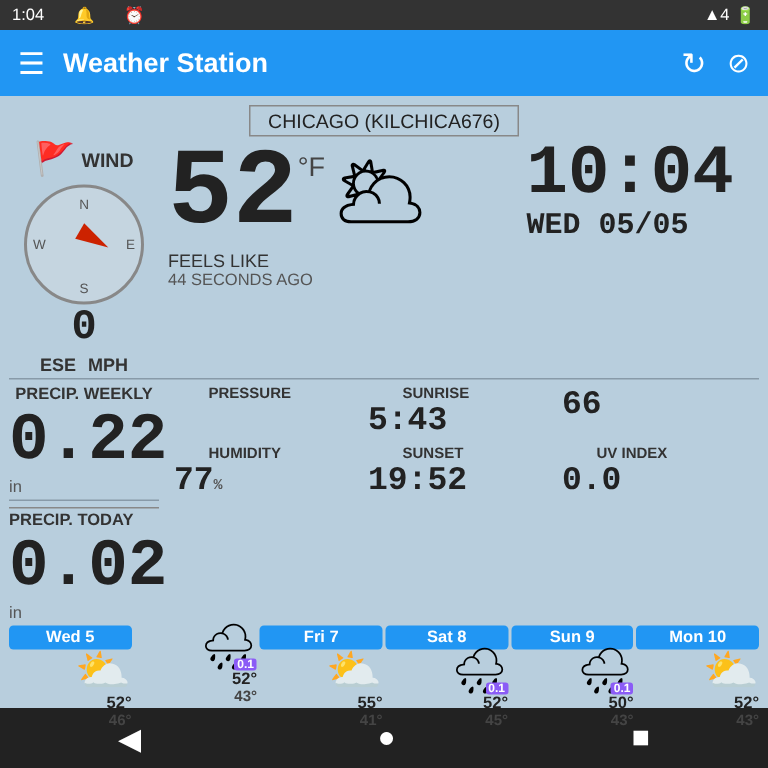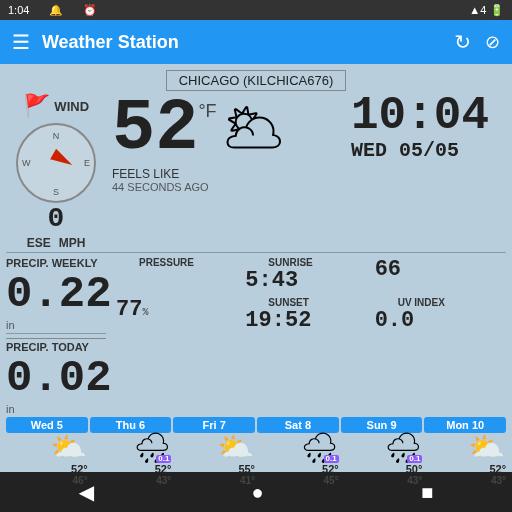--- a/index.html
+++ b/index.html
@@ -158,20 +158,21 @@
     
     #left-col {
       width: 100px;
     }
     #precip-weekly-label {
       font-size: 11px;
       font-weight: bold;
       color: #333;
       text-transform: uppercase;
       margin-top: 2px;
+      text-align: center;
     }
     #precip-weekly-val {
       font-size: 44px;
       font-weight: bold;
       font-family: 'Courier New', monospace;
       color: #222;
     }
     #precip-today-label {
       font-size: 11px;
       font-weight: bold;
@@ -374,20 +375,21 @@
         <div class="mid-cell">
           <div class="mid-label">SUNRISE</div>
           <div class="mid-value">5:43</div>
         </div>
         <div class="mid-cell">
           <div class="mid-value">66</div>
         </div>
       </div>
       <div class="mid-row">
         <div class="mid-cell">
+          <div class="mid-label">HUMIDITY</div>
           <div class="mid-value">
             <span>77</span><span class="mid-unit">%</span>
           </div>
         </div>
         <div class="mid-cell">
           <div class="mid-label">SUNSET</div>
           <div class="mid-value">19:52</div>
         </div>
         <div class="mid-cell">
           <div class="mid-label">UV INDEX</div>
@@ -400,21 +402,20 @@
 
   <div id="forecast-section">
     <div id="forecast-row">
     <div class="forecast-day">
           <div class="forecast-day-label">Wed 5</div>
           <div style="position: relative; font-size: 30px; line-height: 1;"><span>⛅</span></div>
           <div class="forecast-temps">52°</div>
           <div class="forecast-temps forecast-low">46°</div>
         </div>
         <div class="forecast-day">
-          <div class="forecast-day-label">Thu 6</div>
           <div style="position: relative; font-size: 30px; line-height: 1;"><span>🌧</span><span class="precip-badge">0.1</span></div>
           <div class="forecast-temps">52°</div>
           <div class="forecast-temps forecast-low">43°</div>
         </div>
         <div class="forecast-day">
           <div class="forecast-day-label">Fri 7</div>
           <div style="position: relative; font-size: 30px; line-height: 1;"><span>⛅</span></div>
           <div class="forecast-temps">55°</div>
           <div class="forecast-temps forecast-low">41°</div>
         </div>

